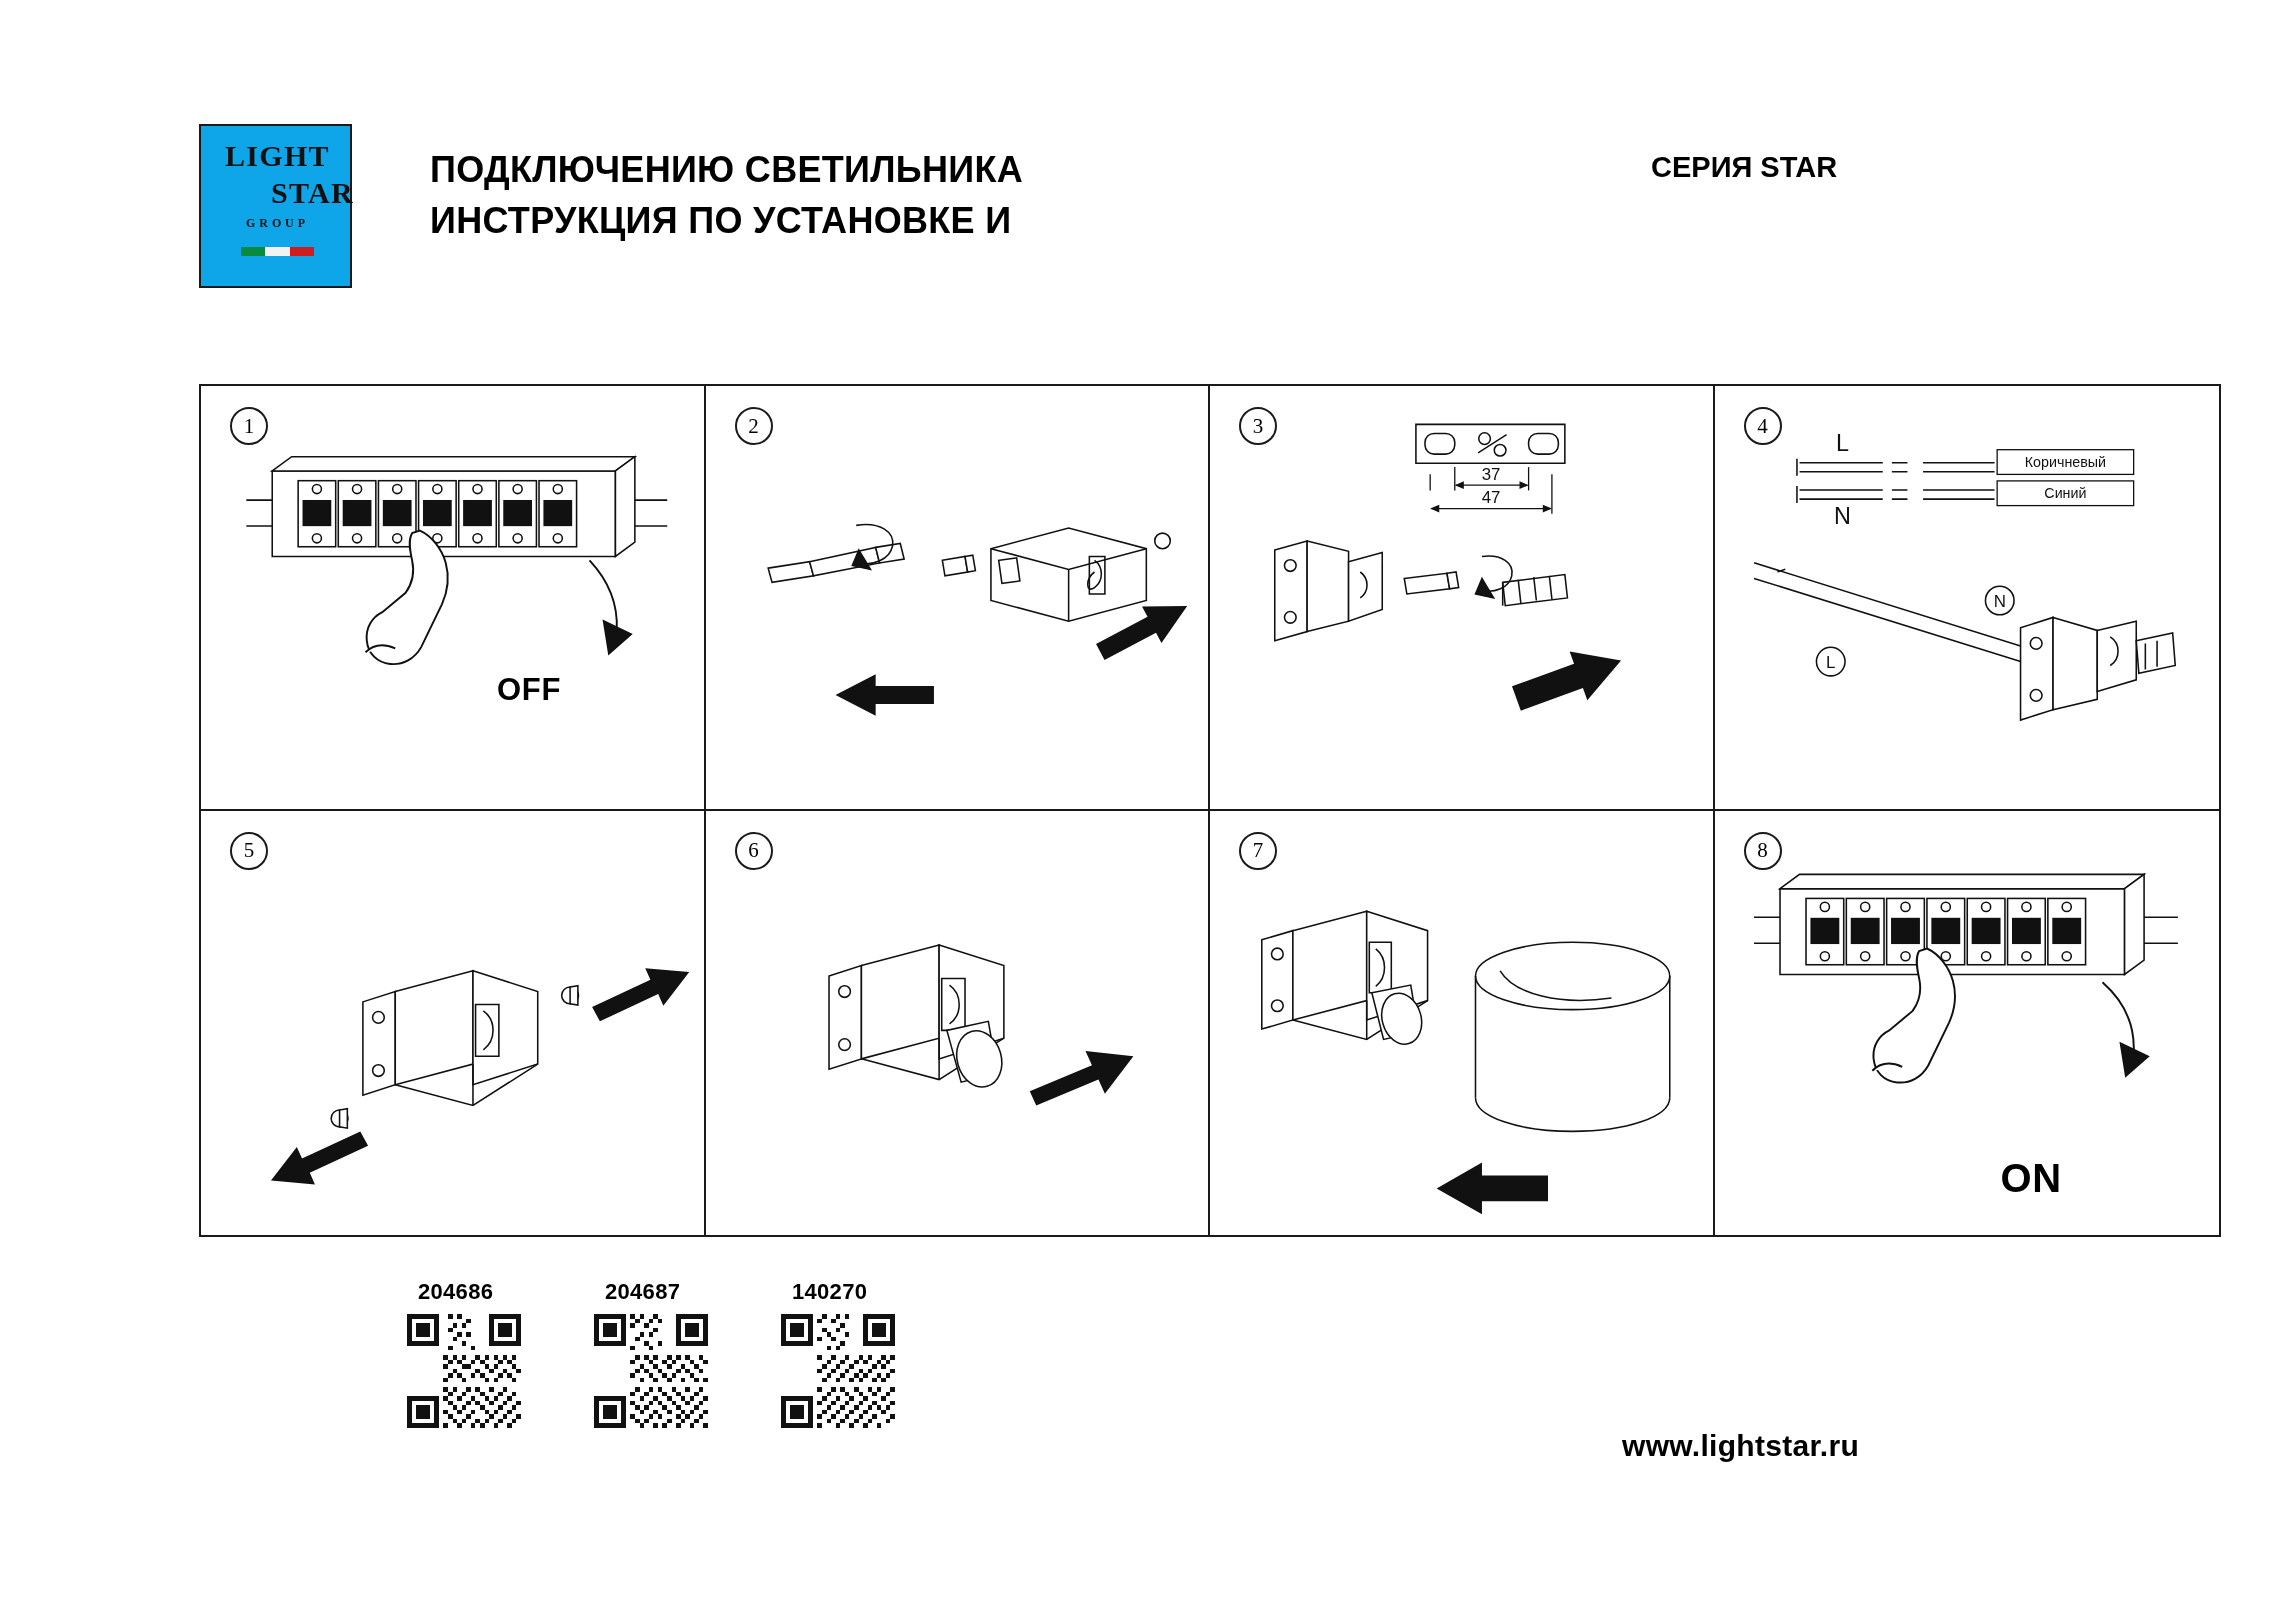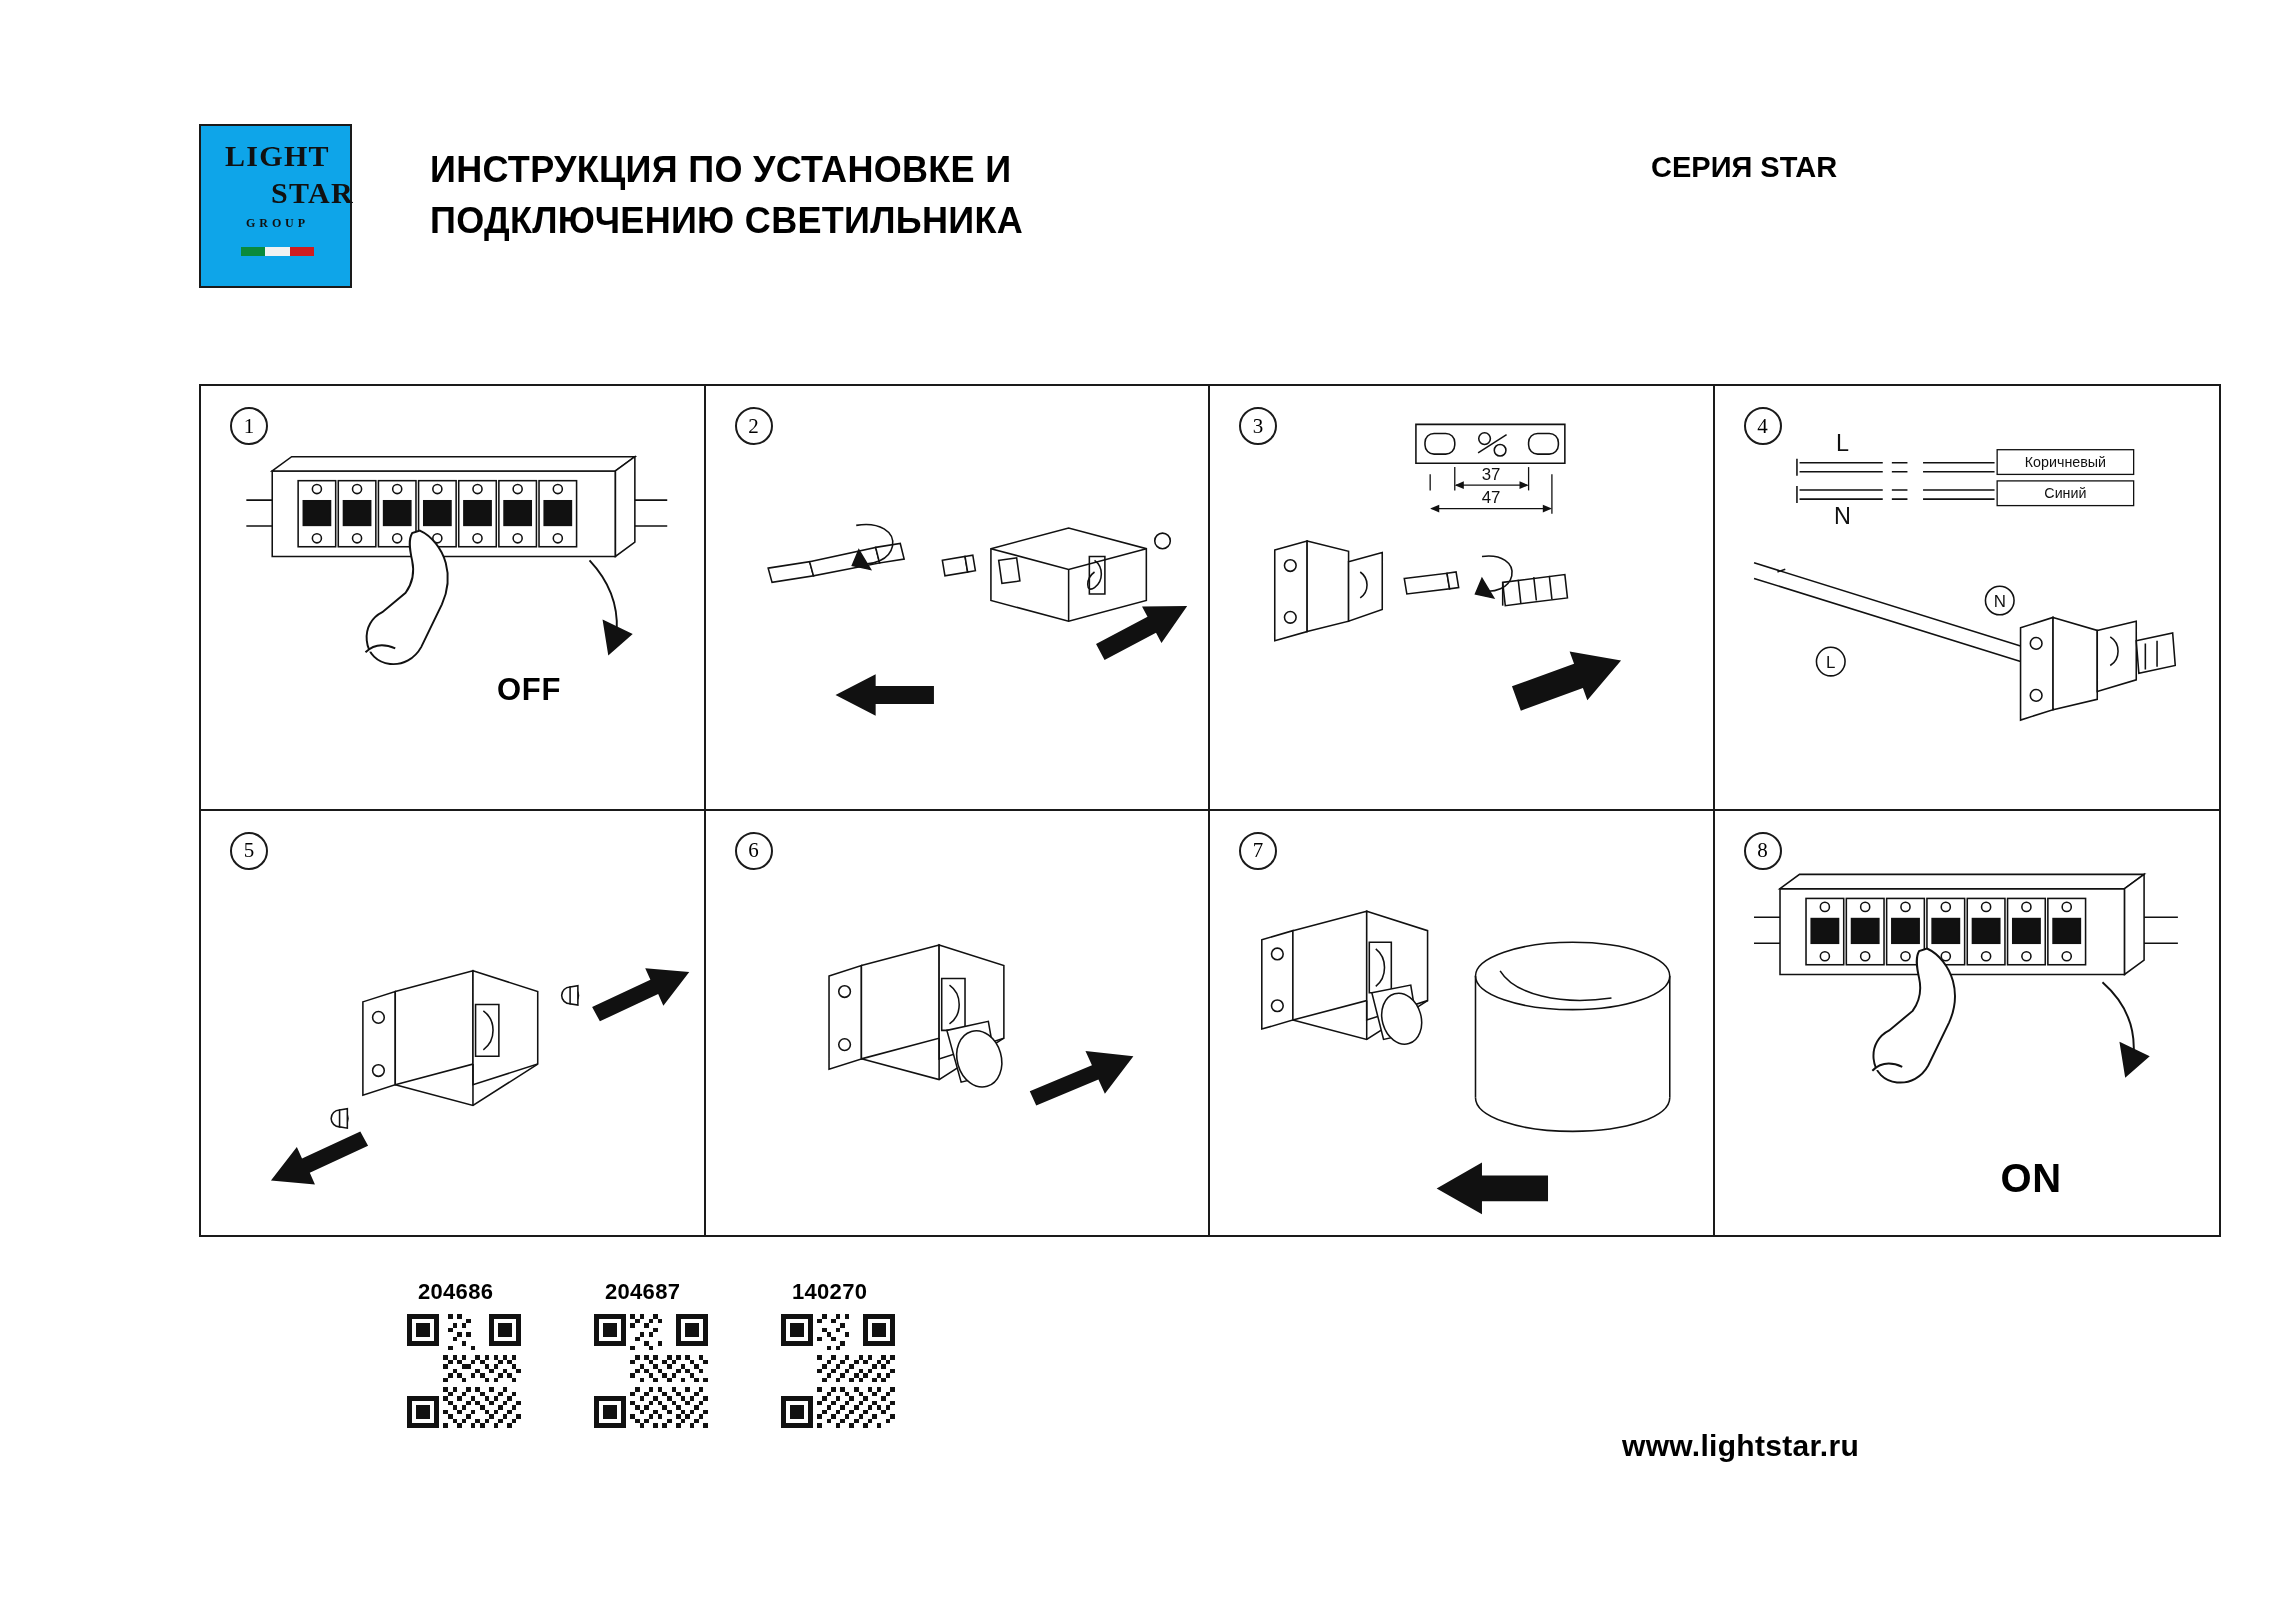--- a/index.html
+++ b/index.html
@@ -52,22 +52,22 @@
     <div class="logo-line logo-l2">STAR</div>
     <div class="logo-line logo-l3">GROUP</div>
     <div class="flag">
         <i class="g"></i>
         <i class="w"></i>
         <i class="r"></i>
       </div>
   </div>
 
   <div class="title">
+    <div>ПОДКЛЮЧЕНИЮ СВЕТИЛЬНИКА</div>
     <div>ИНСТРУКЦИЯ ПО УСТАНОВКЕ И</div>
-    <div>ПОДКЛЮЧЕНИЮ СВЕТИЛЬНИКА</div>
   </div>
 
   <div class="series">
     <div class="s1">СЕРИЯ STAR</div>
   </div>
 </div>
 
 <div class="grid">
 
   <div class="cell">

